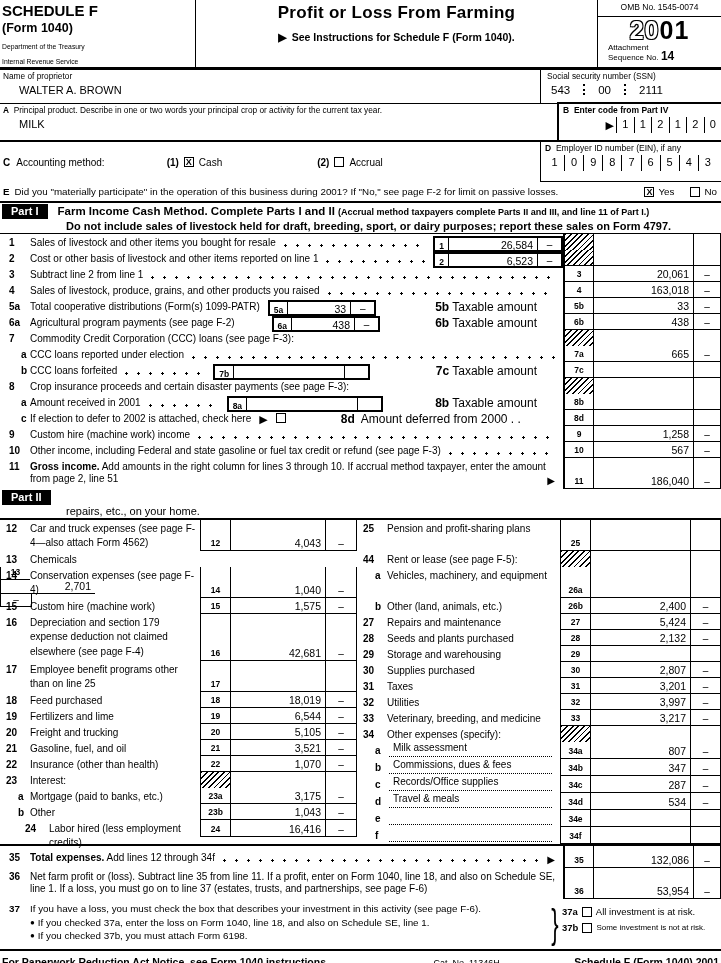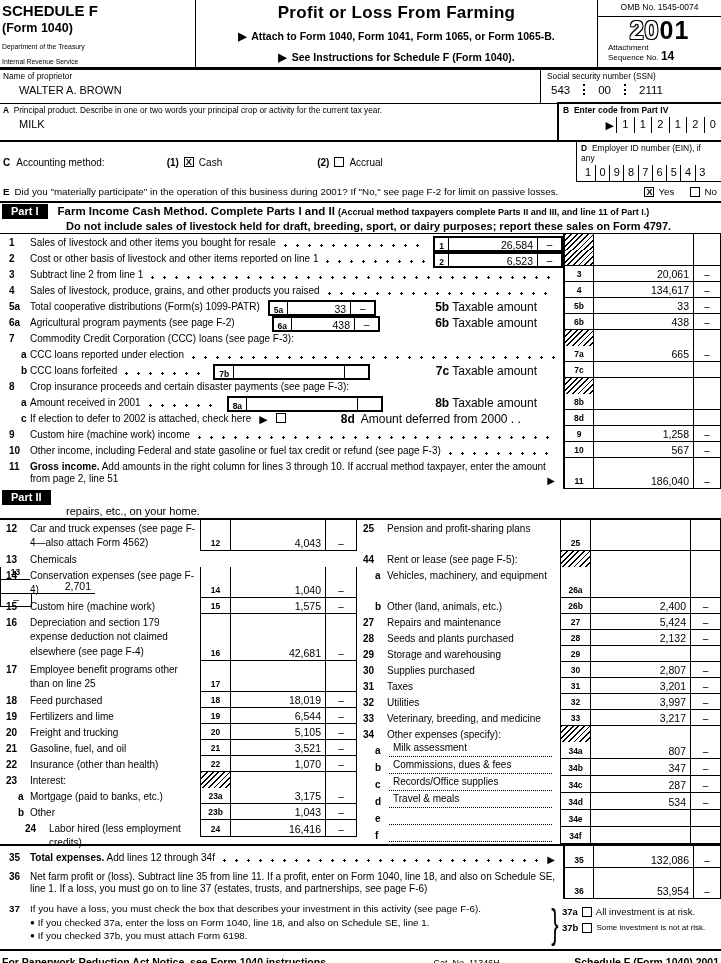--- a/index.html
+++ b/index.html
@@ -40,21 +40,21 @@
   .bb { width:164px; border-left:2.5px solid #000; border-top:2.5px solid #000; margin-top:-2px; padding:1px 0 12px 4px; }
   .bb .blab { font-size:8.5px; font-weight:bold; }
   .digrow { display:flex; justify-content:flex-end; margin-top:2px; align-items:center; }
   .arrowhead { font-size:11px; margin-right:2px; }
   .dig { width:17.5px; height:16px; border-left:1px solid #000; text-align:center; font-size:11px; line-height:15px; }
 
   
   .cdrow { display:flex; height:40px; }
   .cl { flex:1; display:flex; align-items:center; font-size:10px; padding-left:3px; }
   .cl .cid { font-weight:bold; margin-right:6px; }
-  .dr { width:145px; border-left:1.5px solid #000; border-bottom:1.5px solid #000; padding:1px 12px 0 4px; }
+  .dr { width:181px; border-left:1.5px solid #000; border-bottom:1.5px solid #000; padding:1px 4px 0 4px; }
   .dr .blab { font-size:8.5px; }
   .eindigs { display:flex; margin-top:2px; }
   .eindigs .dig { width:19.8px; }
   .eindigs .dig:first-child { border-left:none; }
 
   
   .erow { display:flex; align-items:center; height:21px; border-bottom:2.5px solid #000; font-size:9.8px; padding:0 4px 0 3px; }
   .erow .cid { font-weight:bold; margin-right:5px; }
   .erow .etxt { flex:1; }
 
@@ -140,21 +140,20 @@
 
   <div class="hdr">
     <div class="hl">
       <div class="sched">SCHEDULE F</div>
       <div class="f1040">(Form 1040)</div>
       <div class="dept">Department of the Treasury</div>
       <div class="dept">Internal Revenue Service</div>
     </div>
     <div class="hc">
       <div class="title">Profit or Loss From Farming</div>
-      <div class="sub"><span class="arrowhead">▶</span> <span>Attach to Form 1040, Form 1041, Form 1065, or Form 1065-B.</span></div>
       <div class="sub2"><span class="arrowhead">▶</span> <span>See Instructions for Schedule F (Form 1040).</span></div>
     </div>
     <div class="hr">
       <div class="omb">OMB No. 1545-0074</div>
       <div class="yr"><span class="out">20</span><span>01</span></div>
       <div class="att">Attachment</div>
       <div class="att"><span>Sequence No.</span> <b>14</b></div>
     </div>
   </div>
 
@@ -273,21 +272,21 @@
         <div class="rca">20,061</div>
         <div class="rcc">–</div>
     </div>
     <div class="p1row h1">
       <div class="lblarea">
           <span class="num">4</span>
           <span class="txt">Sales of livestock, produce, grains, and other products you raised</span>
           <span class="dots"></span>
         </div>
       <div class="rcn">4</div>
-        <div class="rca">134,617</div>
+        <div class="rca">163,018</div>
         <div class="rcc">–</div>
     </div>
     <div class="p1row h1">
       <div class="lblarea">
           <span class="num">5a</span>
           <span class="txt">Total cooperative distributions (Form(s) 1099-PATR)</span>
         <span class="mb" style="margin-left:8px;">
             <span class="mbn">5a</span>
             <span class="mba" style="width:62px;">33</span>
             <span class="mbc">–</span>

